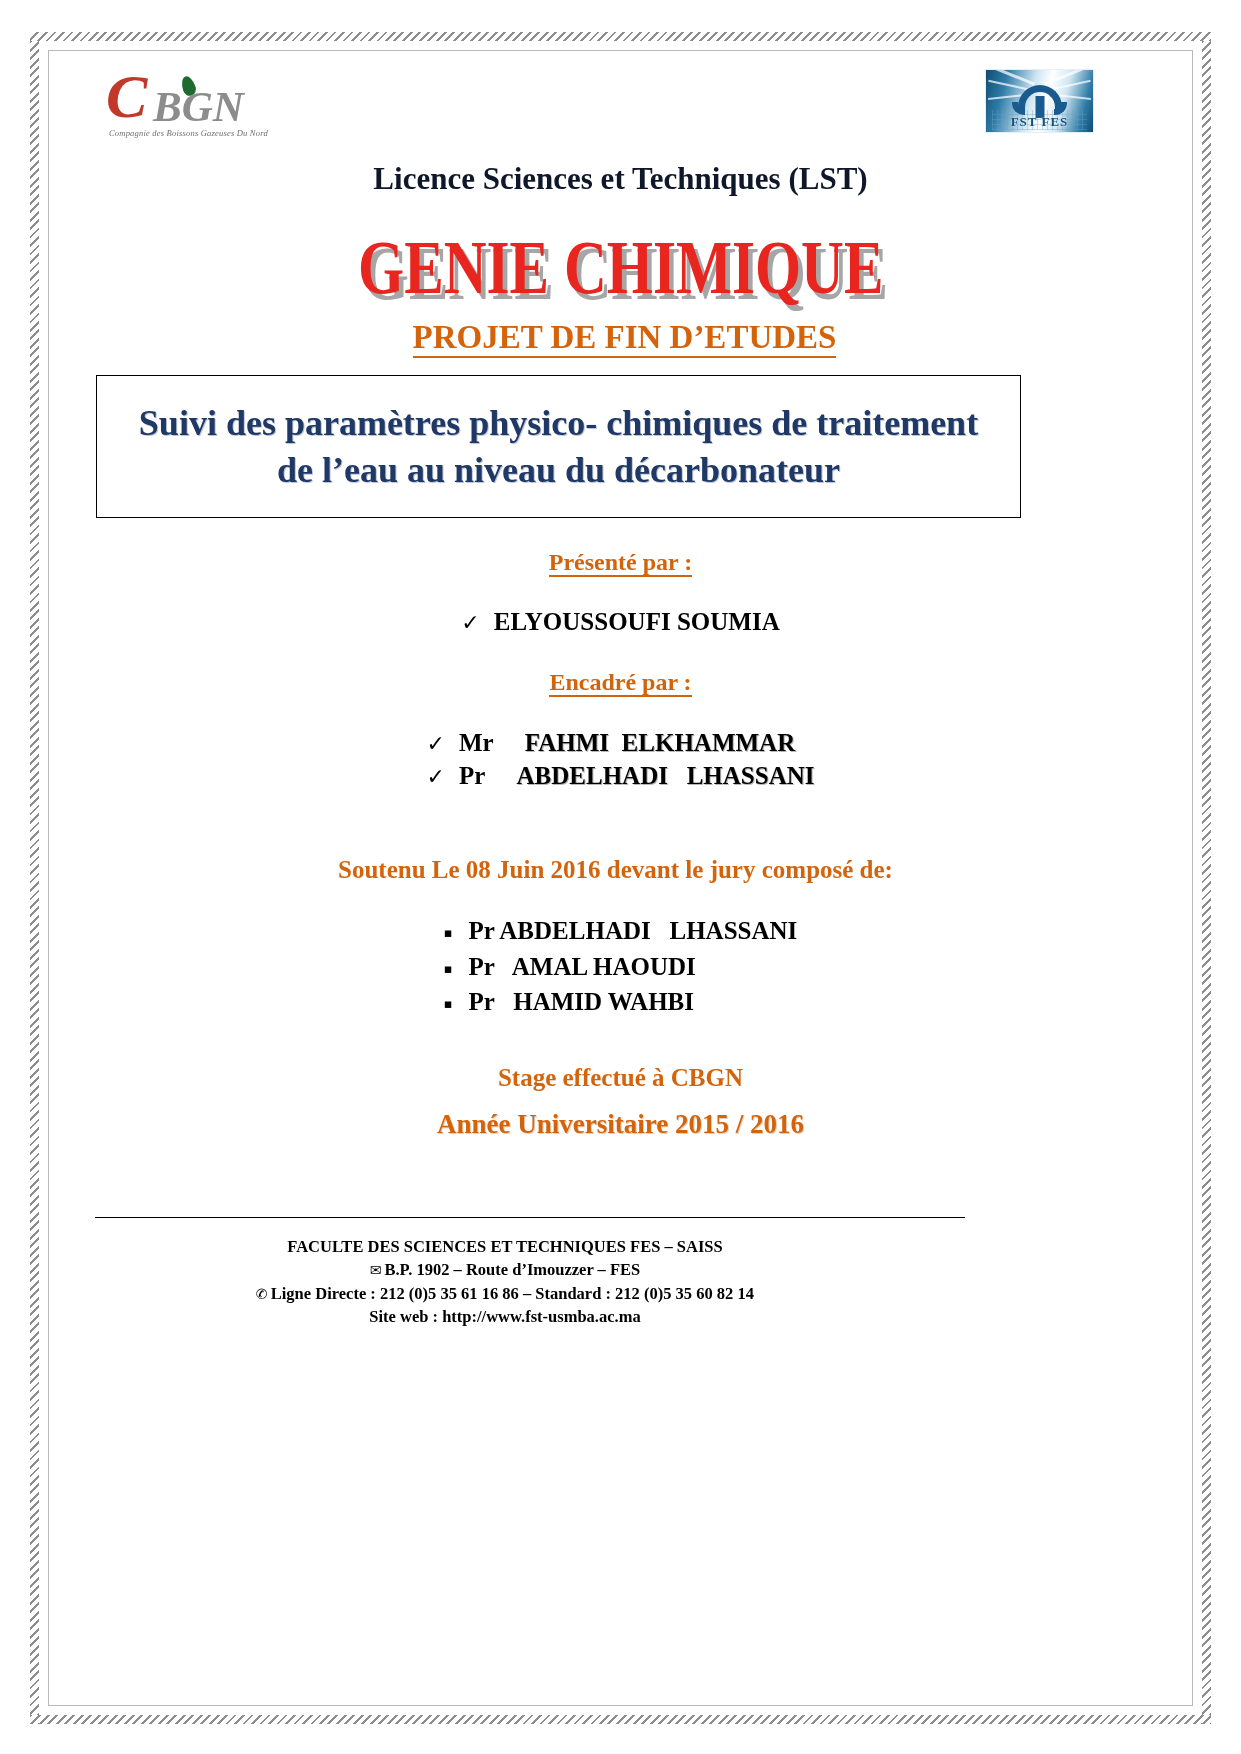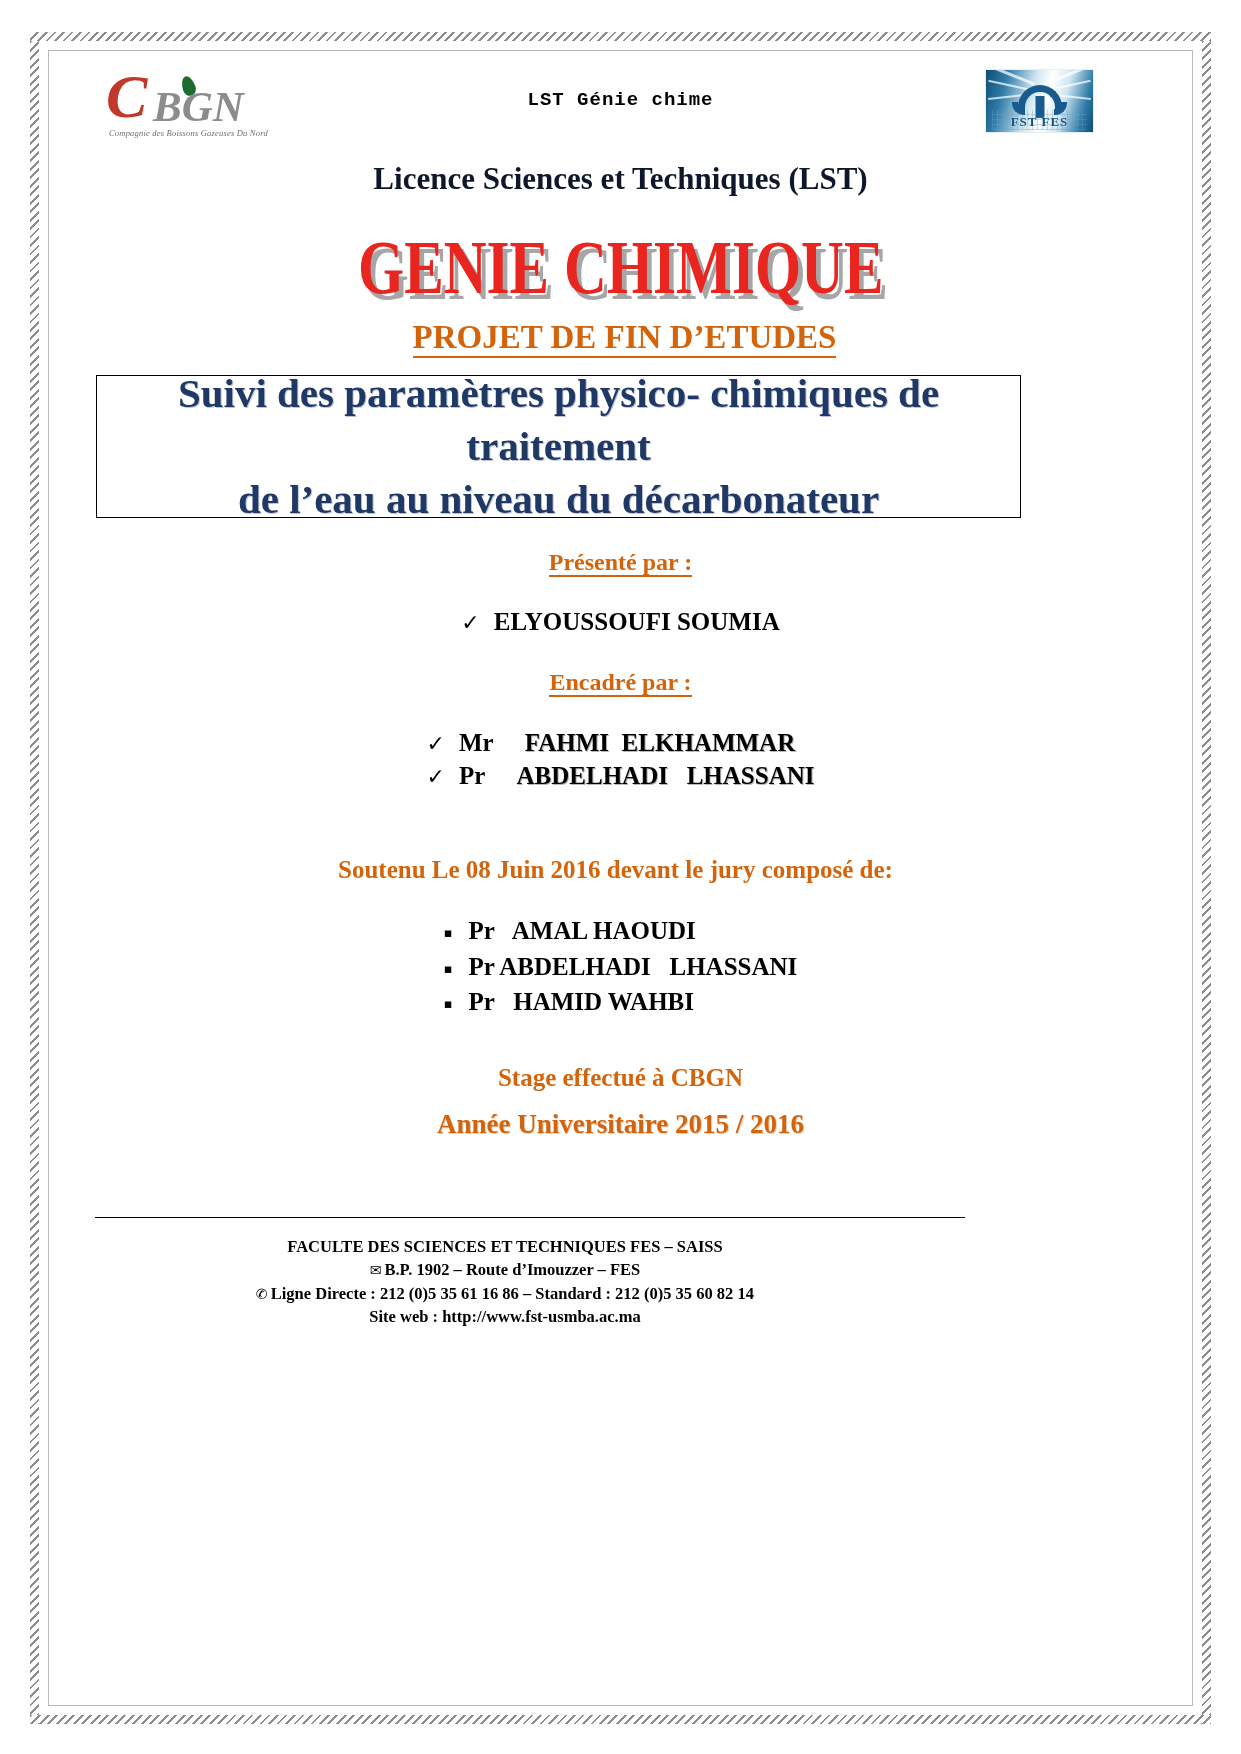--- a/index.html
+++ b/index.html
@@ -240,21 +240,21 @@
     height: 143px;
     border: 1px solid #000000;
     display: flex;
     align-items: center;
     justify-content: center;
     box-sizing: border-box;
   }
   .subject-text {
     text-align: center;
     font-weight: bold;
-    font-size: 41px;
+    font-size: 36px;
     line-height: 1.30;
     color: #1f3864;
     text-shadow: 1px 1px 0 rgba(180,190,215,0.9);
     padding: 0 18px;
   }
 
   
   .heading-orange {
     text-align: center;
     font-weight: bold;
@@ -393,21 +393,20 @@
 
     <div class="header-row">
 
       <div class="cbgn-logo">
         <div class="cbgn-c">C</div>
         <div class="cbgn-leaf"></div>
         <div class="cbgn-bgn">BGN</div>
         <div class="cbgn-tag">Compagnie des Boissons Gazeuses Du Nord</div>
       </div>
 
-      <div class="header-center">LST Génie chime</div>
 
       <div class="fst-logo">
         <div class="fst-ray" style="left:4px;top:4px;width:46px;height:3px;transform:rotate(22deg);"></div>
         <div class="fst-ray" style="left:2px;top:14px;width:40px;height:2px;transform:rotate(12deg);"></div>
         <div class="fst-ray" style="left:2px;top:26px;width:36px;height:2px;transform:rotate(-6deg);"></div>
         <div class="fst-ray" style="right:4px;top:4px;width:46px;height:3px;transform:rotate(-22deg);"></div>
         <div class="fst-ray" style="right:2px;top:14px;width:40px;height:2px;transform:rotate(-12deg);"></div>
         <div class="fst-ray" style="right:2px;top:26px;width:36px;height:2px;transform:rotate(6deg);"></div>
         <div class="fst-grid"></div>
         <div class="fst-arch"></div>
@@ -454,22 +453,22 @@
       <div class="sup-inner">
         <div class="sup-row"><span class="check-mark">✓</span><span>Mr</span>&nbsp;&nbsp;&nbsp;&nbsp;&nbsp;<span class="sup-name">FAHMI  ELKHAMMAR</span></div>
         <div class="sup-row"><span class="check-mark">✓</span><span>Pr</span>&nbsp;&nbsp;&nbsp;&nbsp;&nbsp;<span class="sup-name">ABDELHADI   LHASSANI</span></div>
       </div>
     </div>
 
     <div class="soutenu">Soutenu Le  08  Juin 2016  devant le jury composé de:</div>
 
     <div class="jury">
       <div class="jury-inner">
+        <div class="jury-row"><span class="sq-bullet">▪</span><span>Pr ABDELHADI   LHASSANI</span></div>
         <div class="jury-row"><span class="sq-bullet">▪</span><span>Pr   AMAL HAOUDI</span></div>
-        <div class="jury-row"><span class="sq-bullet">▪</span><span>Pr ABDELHADI   LHASSANI</span></div>
         <div class="jury-row"><span class="sq-bullet">▪</span><span>Pr   HAMID WAHBI</span></div>
       </div>
     </div>
 
     <div class="stage">Stage effectué à CBGN</div>
     <div class="annee">Année Universitaire  2015 / 2016</div>
 
     <div class="footer-rule"></div>
     <div class="footer">
       <div>FACULTE DES SCIENCES ET TECHNIQUES FES – SAISS</div>

